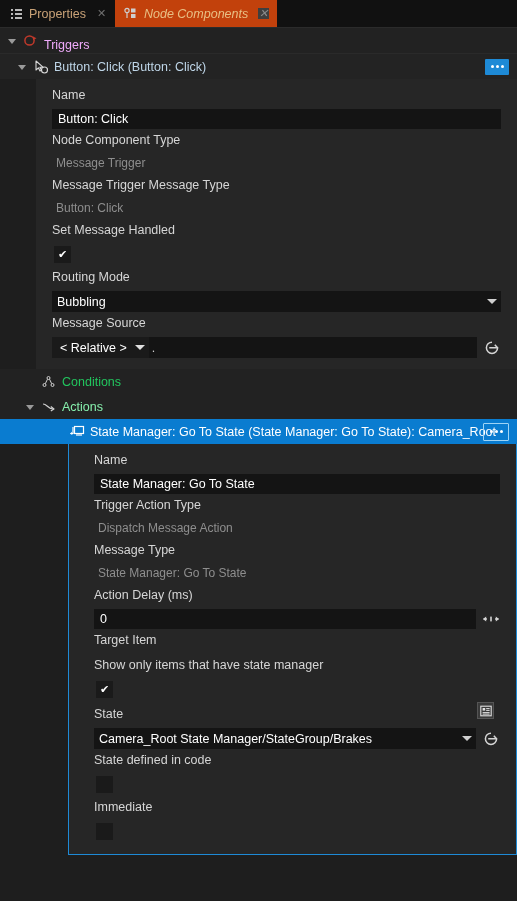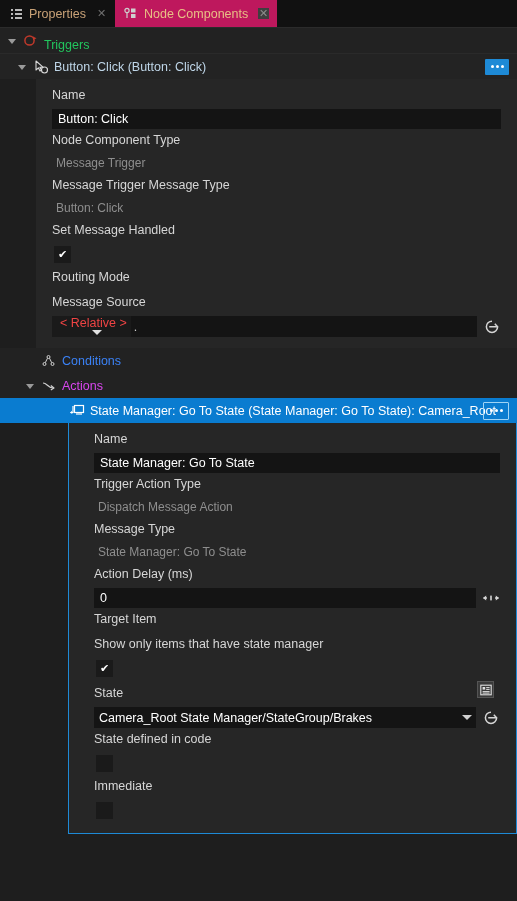--- a/index.html
+++ b/index.html
@@ -27,21 +27,21 @@
   }
   .tab {
     display: flex; align-items: center; gap: 6px;
     padding: 0 8px 0 9px;
     font-size: 12.5px;
     color: #c9a277;
     position: relative;
     cursor: default;
   }
   .tab.inactive { background: #111111; color:#c9a277; }
-  .tab.active { background: #be185d; color:#e8bf84; }
+  .tab.active { background: #c2410c; color:#e8bf84;font-style:italic; }
   .tab .tabclose {
     color: #6f6f6f; font-size: 11px; margin-left: 4px;
     width: 11px; height: 11px; display:flex; align-items:center; justify-content:center;
   }
   .tab.active .tabclose { color:#8d8d8d; background:#3f3f3f; }
   .tabicon { width: 14px; height: 14px; display:flex; align-items:center; justify-content:center; }
 
   
   .content { flex: 1 1 auto; overflow: hidden; position: relative; background:#1e1e1e; }
 
@@ -125,21 +125,21 @@
     display:flex; align-items:center; justify-content:center; margin: 2px 0 4px 2px;
     color:#ffffff; font-size: 11px; line-height:1;
   }
   .checkbox.unchecked { background:#1a1a1a; }
 
   .sideicon { width:18px; height:18px; flex:0 0 auto; display:flex;align-items:center;justify-content:center; color:#d5d5d5;}
 
   .msgsource { display:flex; align-items:center; }
   .msgsource .relcombo {
     background:#1a1a1a; height:21px; display:flex; align-items:center;
-    padding: 0 4px 0 8px; color:#ef4444; font-size:12.5px; box-sizing:border-box;flex-direction:column;
+    padding: 0 4px 0 8px; color:#ffffff; font-size:12.5px; box-sizing:border-box;
   }
   .msgsource .relcombo .caret{ border-top-color:#e0e0e0; margin-left:8px;}
   .msgsource .path {
     flex:1 1 auto; background:#141414; height:21px; display:flex; align-items:center;
     padding-left:3px; color:#cccccc; font-size:12.5px; box-sizing:border-box;
   }
 
   .statebtn-wrap{ display:flex; justify-content:flex-end; height:17px; align-items:center;}
   .statebtn{
     width:17px;height:17px;background:#3a3a3a;border:1px solid #555;
@@ -184,21 +184,21 @@
   <div class="content">
 
     <div class="row header-row" style="padding-left:8px;">
       <span class="twisty open"></span>
       <span class="rowicon">
         <svg width="15" height="15" viewBox="0 0 15 15">
           <circle cx="6.5" cy="7.5" r="4.6" fill="none" stroke="#c0392b" stroke-width="1.5"></circle>
           <path d="M10 3.5 L13.5 5.2 L10 6.9 Z" fill="#c0392b"></path>
         </svg>
       </span>
-      <span class="rowlabel" style="color:#22c55e;margin-top:8px;">Triggers</span>
+      <span class="rowlabel" style="color:#f0abfc;margin-top:8px;">Triggers</span>
     </div>
 
     <div class="row sub-row" style="padding-left:18px;">
       <span class="twisty open"></span>
       <span class="rowicon">
         <svg width="16" height="16" viewBox="0 0 16 16">
           <path d="M3 2 L3 11 L5.4 8.8 L6.9 12 L8.4 11.2 L6.9 8.2 L10 8.2 Z" fill="none" stroke="#d8d8d8" stroke-width="1.1" stroke-linejoin="round"></path>
           <circle cx="11.5" cy="11" r="3" fill="none" stroke="#d8d8d8" stroke-width="1.1"></circle>
           <path d="M13.6 9.2 L14.6 8.9 L14.3 10.1" fill="#d8d8d8"></path>
         </svg>
@@ -228,20 +228,24 @@
         <div class="fvalue-ro">Button: Click</div>
       </div>
 
       <div class="field">
         <div class="flabel">Set Message Handled</div>
         <div class="checkbox">✔</div>
       </div>
 
       <div class="field">
         <div class="flabel">Routing Mode</div>
+        <div class="combo">
+          <span class="ctext">Bubbling</span>
+          <span class="caret"></span>
+        </div>
       </div>
 
       <div class="field">
         <div class="flabel">Message Source</div>
         <div class="row-with-side">
           <div class="msgsource grow">
             <div class="relcombo">
               <span>&lt; Relative &gt;</span>
               <span class="caret"></span>
             </div>
@@ -260,32 +264,32 @@
     <div class="row sub-row" style="padding-left:40px;background:#222222;">
       <span class="rowicon">
         <svg width="15" height="15" viewBox="0 0 15 15">
           <circle cx="7.5" cy="4" r="1.5" fill="none" stroke="#d0d0d0" stroke-width="1"></circle>
           <circle cx="3.5" cy="11" r="1.5" fill="none" stroke="#d0d0d0" stroke-width="1"></circle>
           <circle cx="11.5" cy="11" r="1.5" fill="none" stroke="#d0d0d0" stroke-width="1"></circle>
           <line x1="6.5" y1="5.2" x2="4.3" y2="9.7" stroke="#d0d0d0" stroke-width="1"></line>
           <line x1="8.5" y1="5.2" x2="10.7" y2="9.7" stroke="#d0d0d0" stroke-width="1"></line>
         </svg>
       </span>
-      <span class="rowlabel" style="color:#3b82f6;">Conditions</span>
+      <span class="rowlabel" style="color:#22c55e;">Conditions</span>
     </div>
 
     <div class="row sub-row" style="padding-left:26px;background:#222222;">
       <span class="twisty open"></span>
       <span class="rowicon">
         <svg width="15" height="15" viewBox="0 0 15 15">
           <path d="M2 5 C6 5 7 10 12 10" fill="none" stroke="#d0d0d0" stroke-width="1.2"></path>
           <path d="M9.8 7.5 L13 10 L9.8 12" fill="none" stroke="#d0d0d0" stroke-width="1.2" stroke-linejoin="round"></path>
         </svg>
       </span>
-      <span class="rowlabel" style="color:#d946ef;">Actions</span>
+      <span class="rowlabel" style="color:#86efac;">Actions</span>
     </div>
 
     <div class="row selected" style="padding-left:68px;">
       <span class="rowicon">
         <svg width="16" height="16" viewBox="0 0 16 16">
           <rect x="5.5" y="2.5" width="9" height="7" fill="none" stroke="#ffffff" stroke-width="1.2"></rect>
           <line x1="7" y1="11" x2="13" y2="11" stroke="#ffffff" stroke-width="1.2"></line>
           <path d="M4 3 L4 9.5 L1.5 9.5" fill="none" stroke="#ffffff" stroke-width="1.2"></path>
           <path d="M3 7.8 L1 9.8 L3.4 11" fill="#ffffff"></path>
         </svg>

